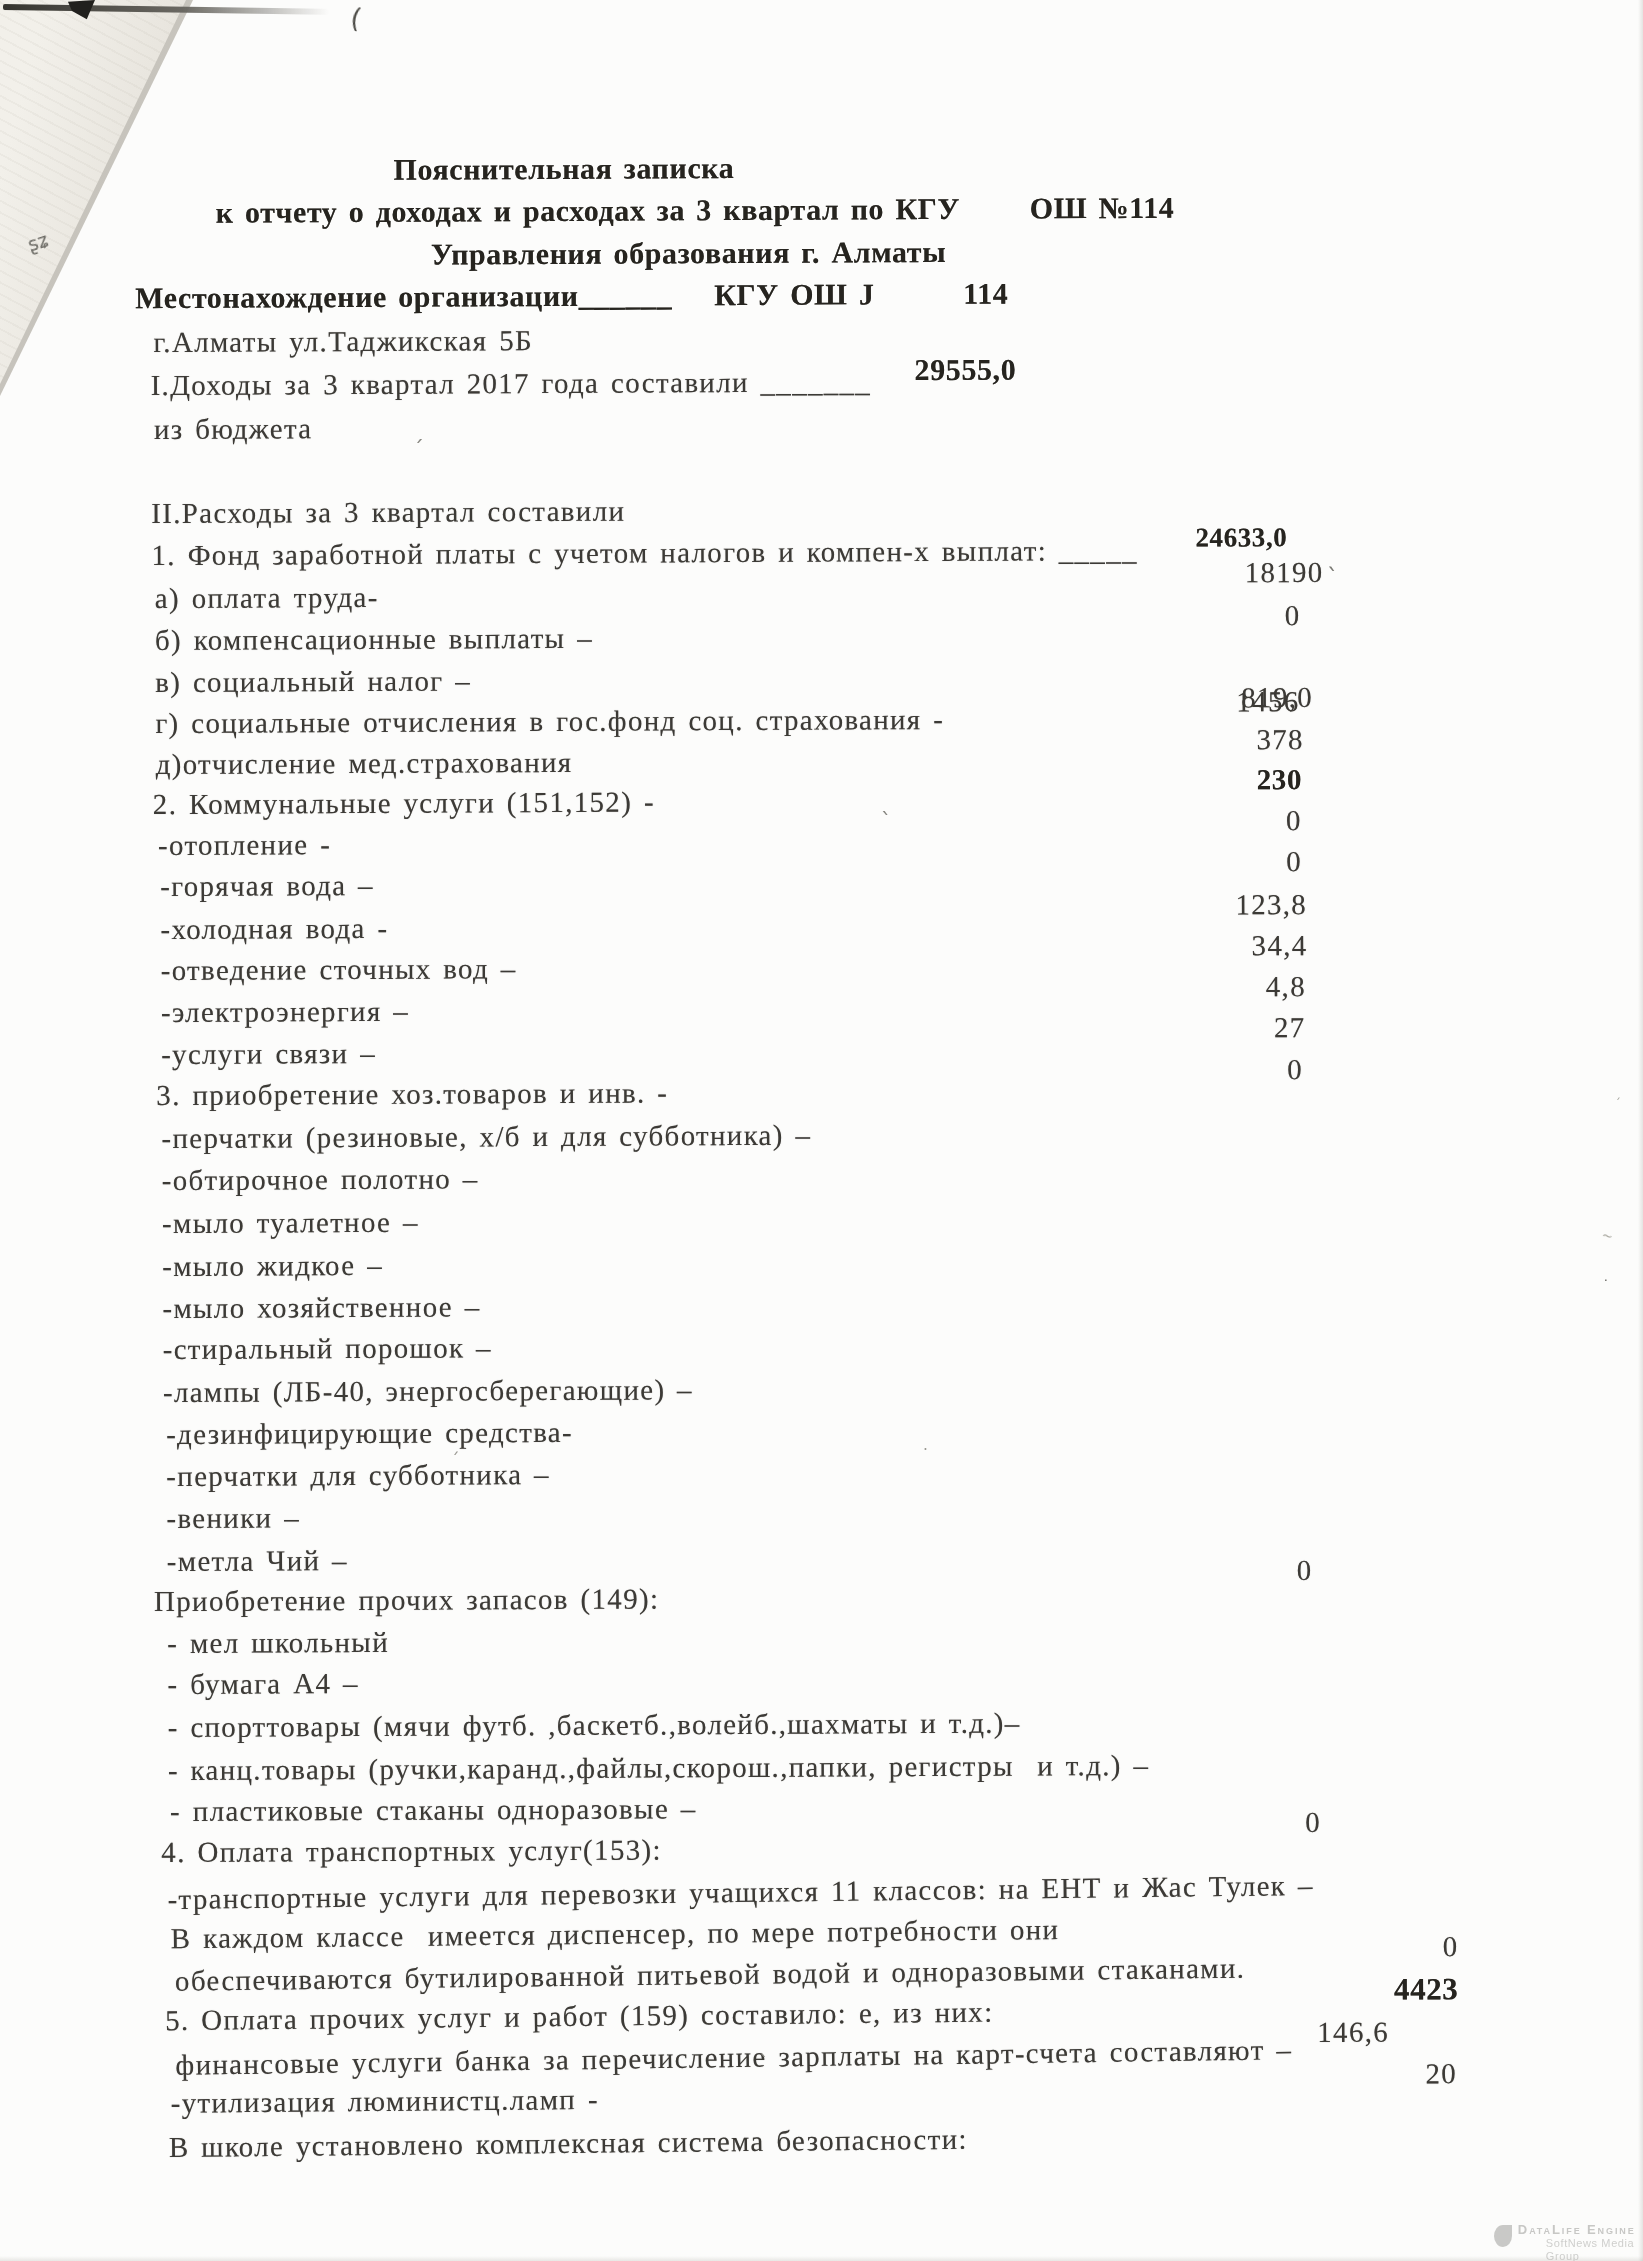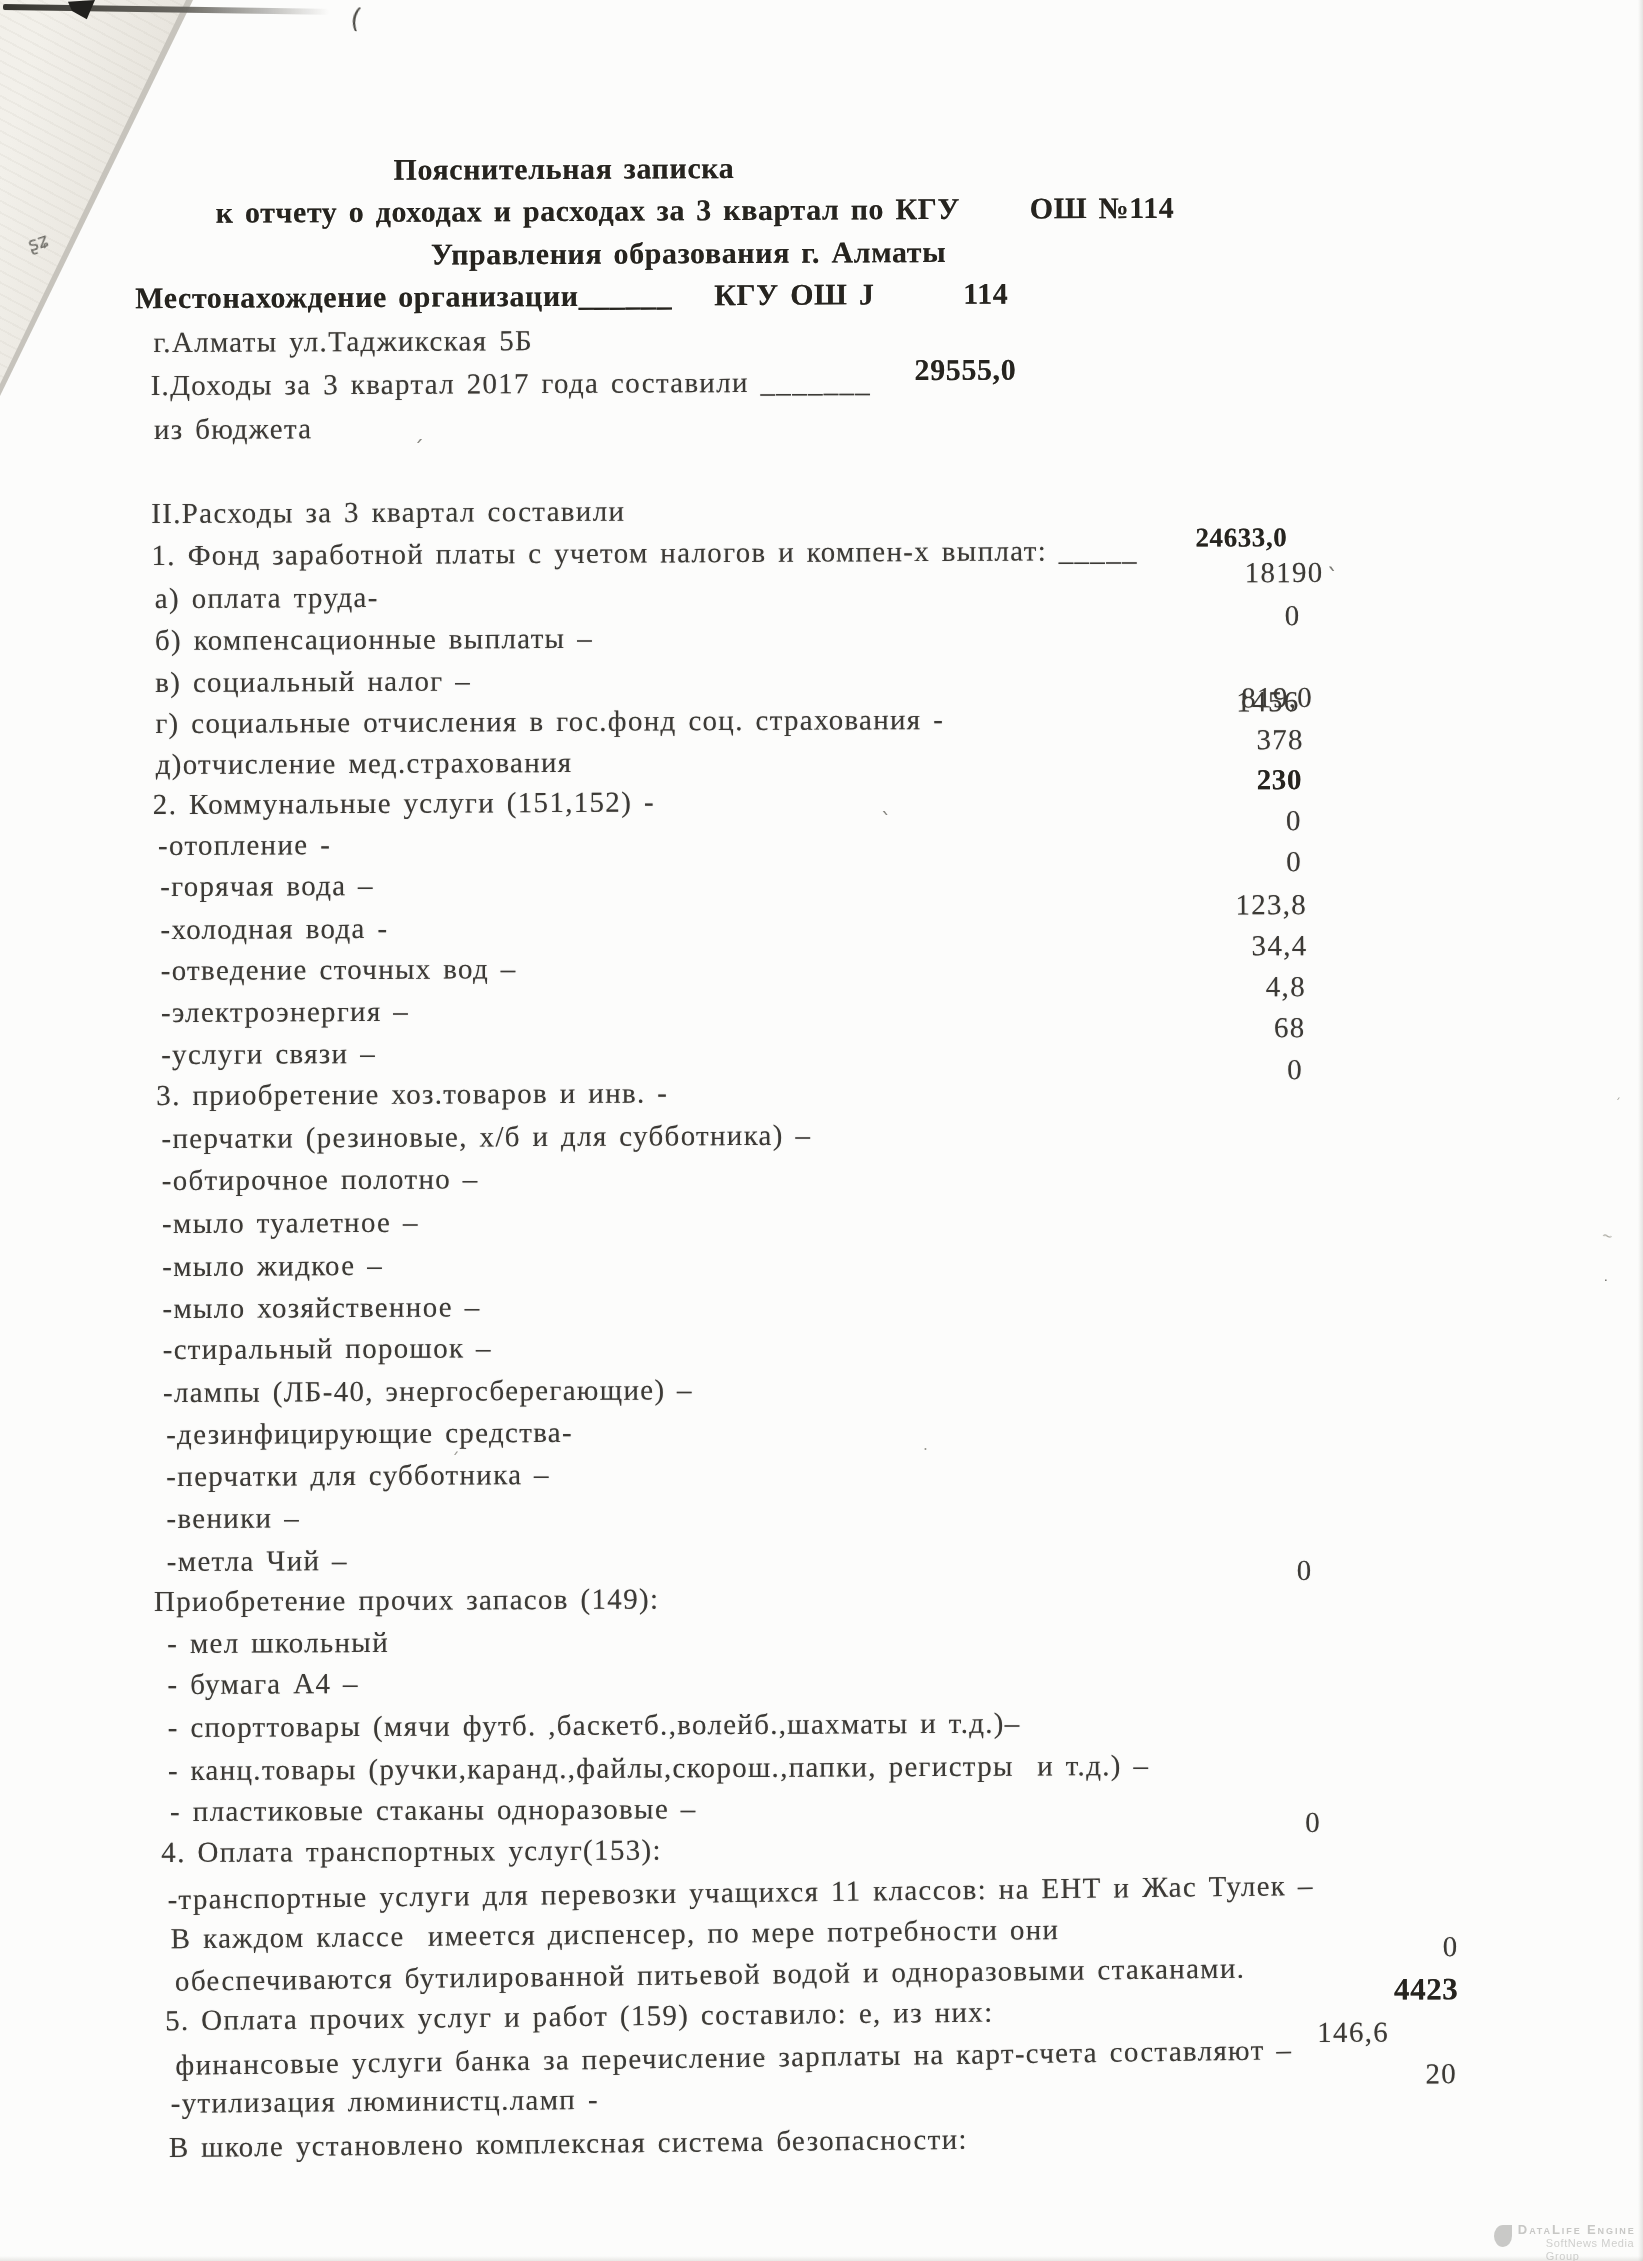--- a/index.html
+++ b/index.html
@@ -118,21 +118,21 @@
       <div class="line" style="left: 1283px; top: 811px;">0</div>
       <div class="line" style="left: 157px; top: 871px;">-горячая вода –</div>
       <div class="line" style="left: 1283px; top: 852px;">0</div>
       <div class="line" style="left: 157px; top: 914px;">-холодная вода -</div>
       <div class="line" style="left: 1232px; top: 895px;">123,8</div>
       <div class="line" style="left: 157px; top: 955px;">-отведение сточных вод –</div>
       <div class="line" style="left: 1248px; top: 936px;">34,4</div>
       <div class="line" style="left: 157px; top: 997px;">-электроэнергия –</div>
       <div class="line" style="left: 1262px; top: 977px;">4,8</div>
       <div class="line" style="left: 157px; top: 1039px;">-услуги связи –</div>
-      <div class="line" style="left: 1270px; top: 1018px;">68</div>
+      <div class="line" style="left: 1270px; top: 1018px;">27</div>
       <div class="line" style="left: 152px; top: 1080px;">3. приобретение хоз.товаров и инв. -</div>
       <div class="line" style="left: 1283px; top: 1060px;">0</div>
       <div class="line" style="left: 157px; top: 1123px;">-перчатки (резиновые, х/б и для субботника) –</div>
       <div class="line" style="left: 157px; top: 1165px;">-обтирочное полотно –</div>
       <div class="line" style="left: 157px; top: 1208px;">-мыло туалетное –</div>
       <div class="line" style="left: 157px; top: 1251px;">-мыло жидкое –</div>
       <div class="line" style="left: 157px; top: 1293px;">-мыло хозяйственное –</div>
       <div class="line" style="left: 157px; top: 1334px;">-стиральный порошок –</div>
       <div class="line" style="left: 157px; top: 1377px;">-лампы (ЛБ-40, энергосберегающие) –</div>
       <div class="line" style="left: 160px; top: 1419px;">-дезинфицирующие средства-</div>

